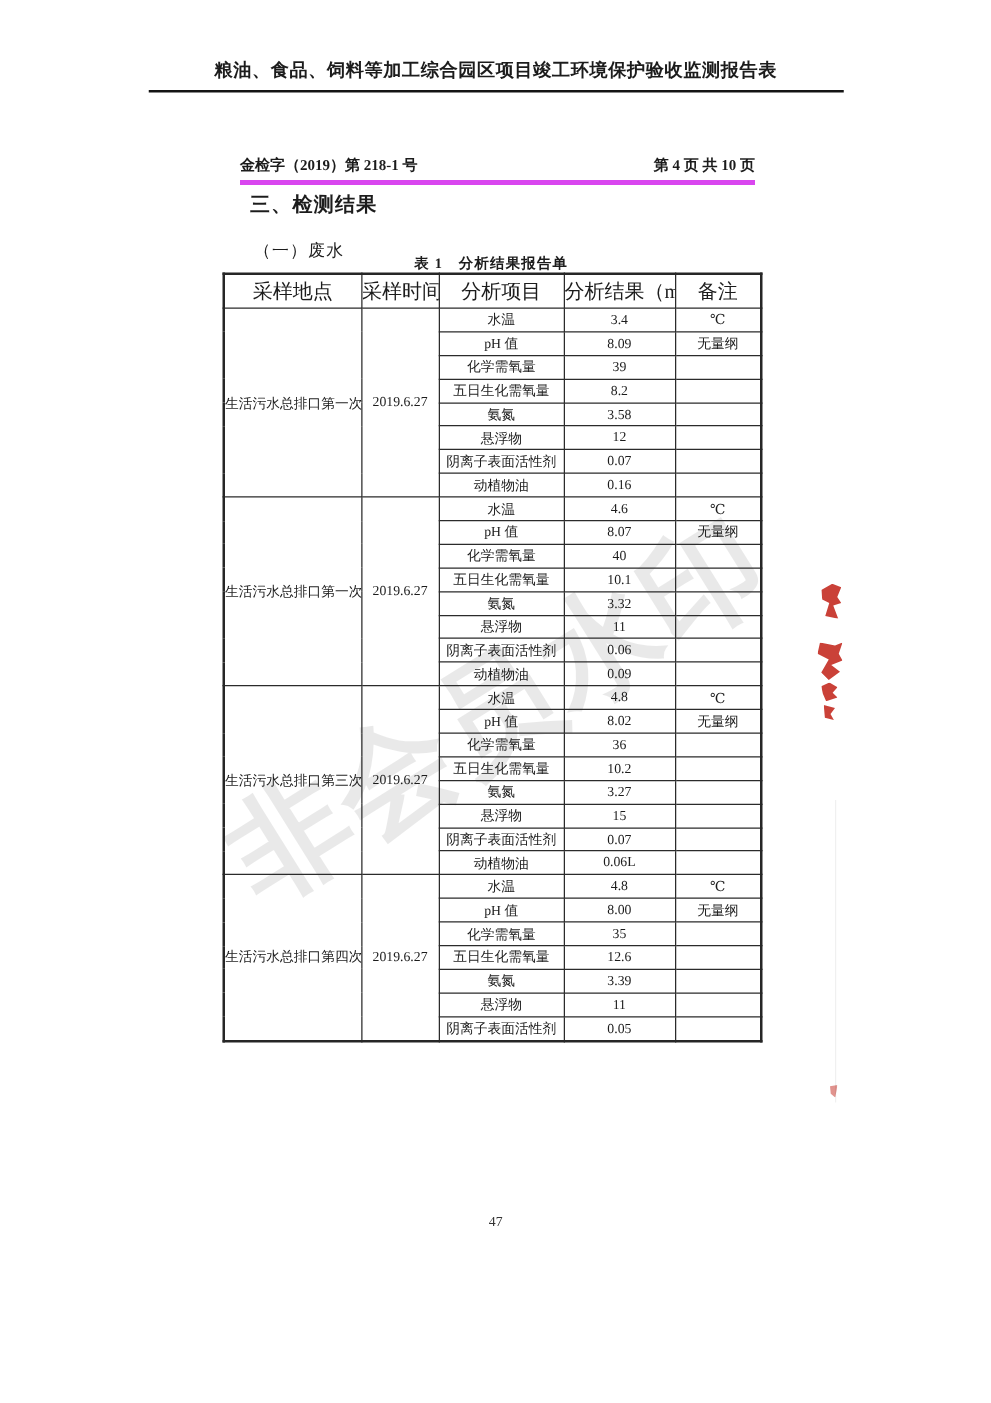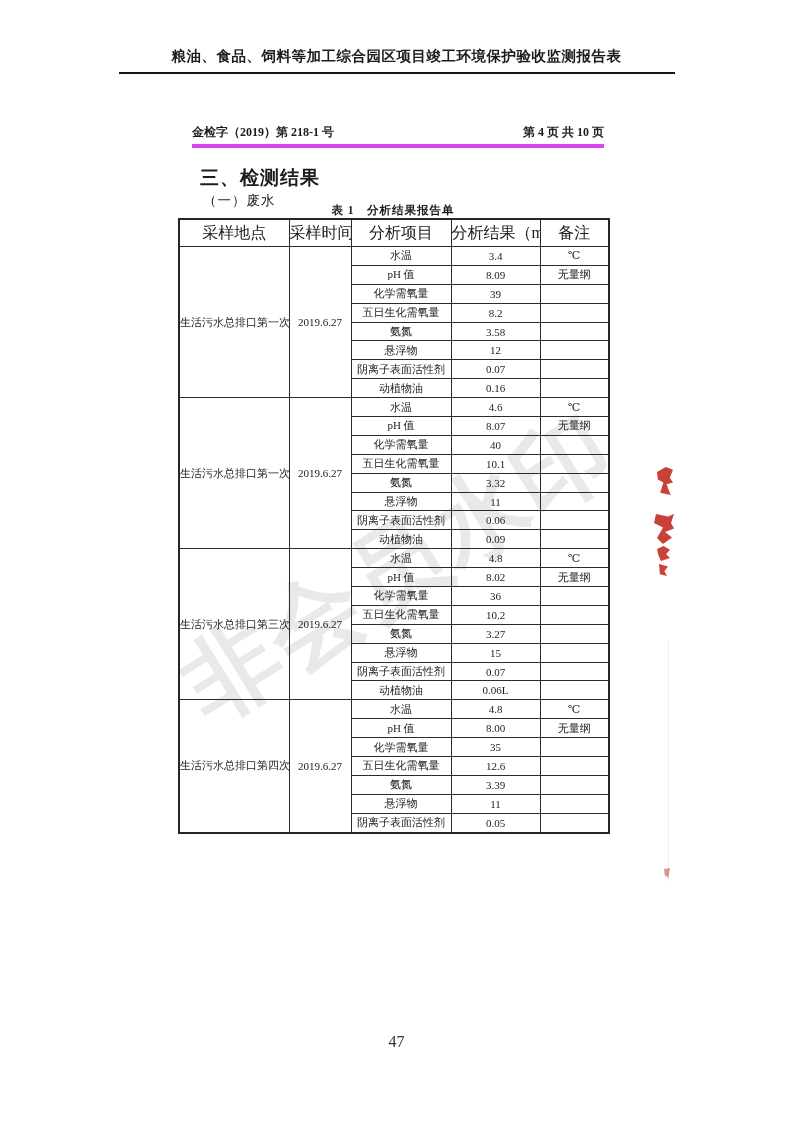--- a/index.html
+++ b/index.html
@@ -19,40 +19,40 @@
   .doc-title{
     position:absolute;top:47px;left:0;width:793px;text-align:center;
     font-size:14.5px;font-weight:bold;letter-spacing:0.5px;
   }
   .title-rule{position:absolute;top:72px;left:119px;width:556px;height:2px;background:#141414;}
   .doc-meta{
     position:absolute;top:124px;left:192px;width:412px;
     display:flex;justify-content:space-between;align-items:flex-end;
     font-size:12px;font-weight:600;border-bottom:4px solid #d946ef;padding-bottom:3px;
   }
-  .section-heading{position:absolute;top:165px;left:200px;font-size:19px;font-weight:bold;letter-spacing:1px;}
+  .section-heading{position:absolute;top:154px;left:200px;font-size:16px;font-weight:bold;letter-spacing:1px;}
   .subsection-heading{position:absolute;top:192px;left:203px;font-size:13.5px;font-weight:normal;letter-spacing:1px;}
   .table-title{position:absolute;top:203px;left:178px;width:430px;text-align:center;font-size:11.5px;font-weight:600;letter-spacing:1px;}
   table.results{
     position:absolute;top:218px;left:178px;width:430px;
     border-collapse:collapse;table-layout:fixed;border:2px solid #262626;
     background:transparent;
   }
   table.results th,table.results td{
     border:1px solid #2b2b2b;font-size:11px;font-weight:normal;
     text-align:center;vertical-align:middle;padding:0;overflow:hidden;white-space:nowrap;
   }
   table.results thead th{height:26px;font-size:16px;}
   table.results tbody td{height:17.9px;}
   .footer{position:absolute;top:803px;left:196px;font-size:11.5px;line-height:15px;}
   .footer .company{font-weight:bold;text-decoration:underline;}
   .footer .lbl{margin-left:10px;font-weight:600;}
   .footer .num{margin-left:8px;font-weight:600;}
   .footer .email-line{margin-top:1px;font-weight:600;}
-  .page-number{position:absolute;top:1033px;left:0;width:793px;text-align:center;font-size:16px;color:#333;}
+  .page-number{position:absolute;top:972px;left:0;width:793px;text-align:center;font-size:11px;color:#333;}
   
   .frag{position:absolute;background:#c3271d;opacity:0.88;}
   .frag1{left:657px;top:467px;width:16px;height:28px;clip-path:polygon(0 18%,55% 0,100% 10%,80% 38%,100% 55%,60% 62%,85% 100%,20% 92%,40% 55%,5% 45%);}
   .frag2{left:654px;top:514px;width:20px;height:30px;clip-path:polygon(10% 0,70% 8%,100% 0,85% 30%,100% 48%,55% 60%,90% 78%,45% 100%,15% 80%,45% 45%,0 30%);}
   .frag3{left:657px;top:546px;width:13px;height:15px;clip-path:polygon(0 20%,50% 0,100% 25%,70% 55%,100% 80%,30% 100%,10% 60%);}
   .frag4{left:659px;top:564px;width:9px;height:12px;clip-path:polygon(0 0,100% 20%,60% 60%,90% 100%,10% 85%);}
   .frag5{left:664px;top:868px;width:6px;height:10px;opacity:0.5;clip-path:polygon(0 10%,100% 0,70% 100%,10% 70%);}
   .scan-line{position:absolute;left:668px;top:640px;width:1px;height:242px;background:rgba(0,0,0,0.06);}
 </style>
 </head>

